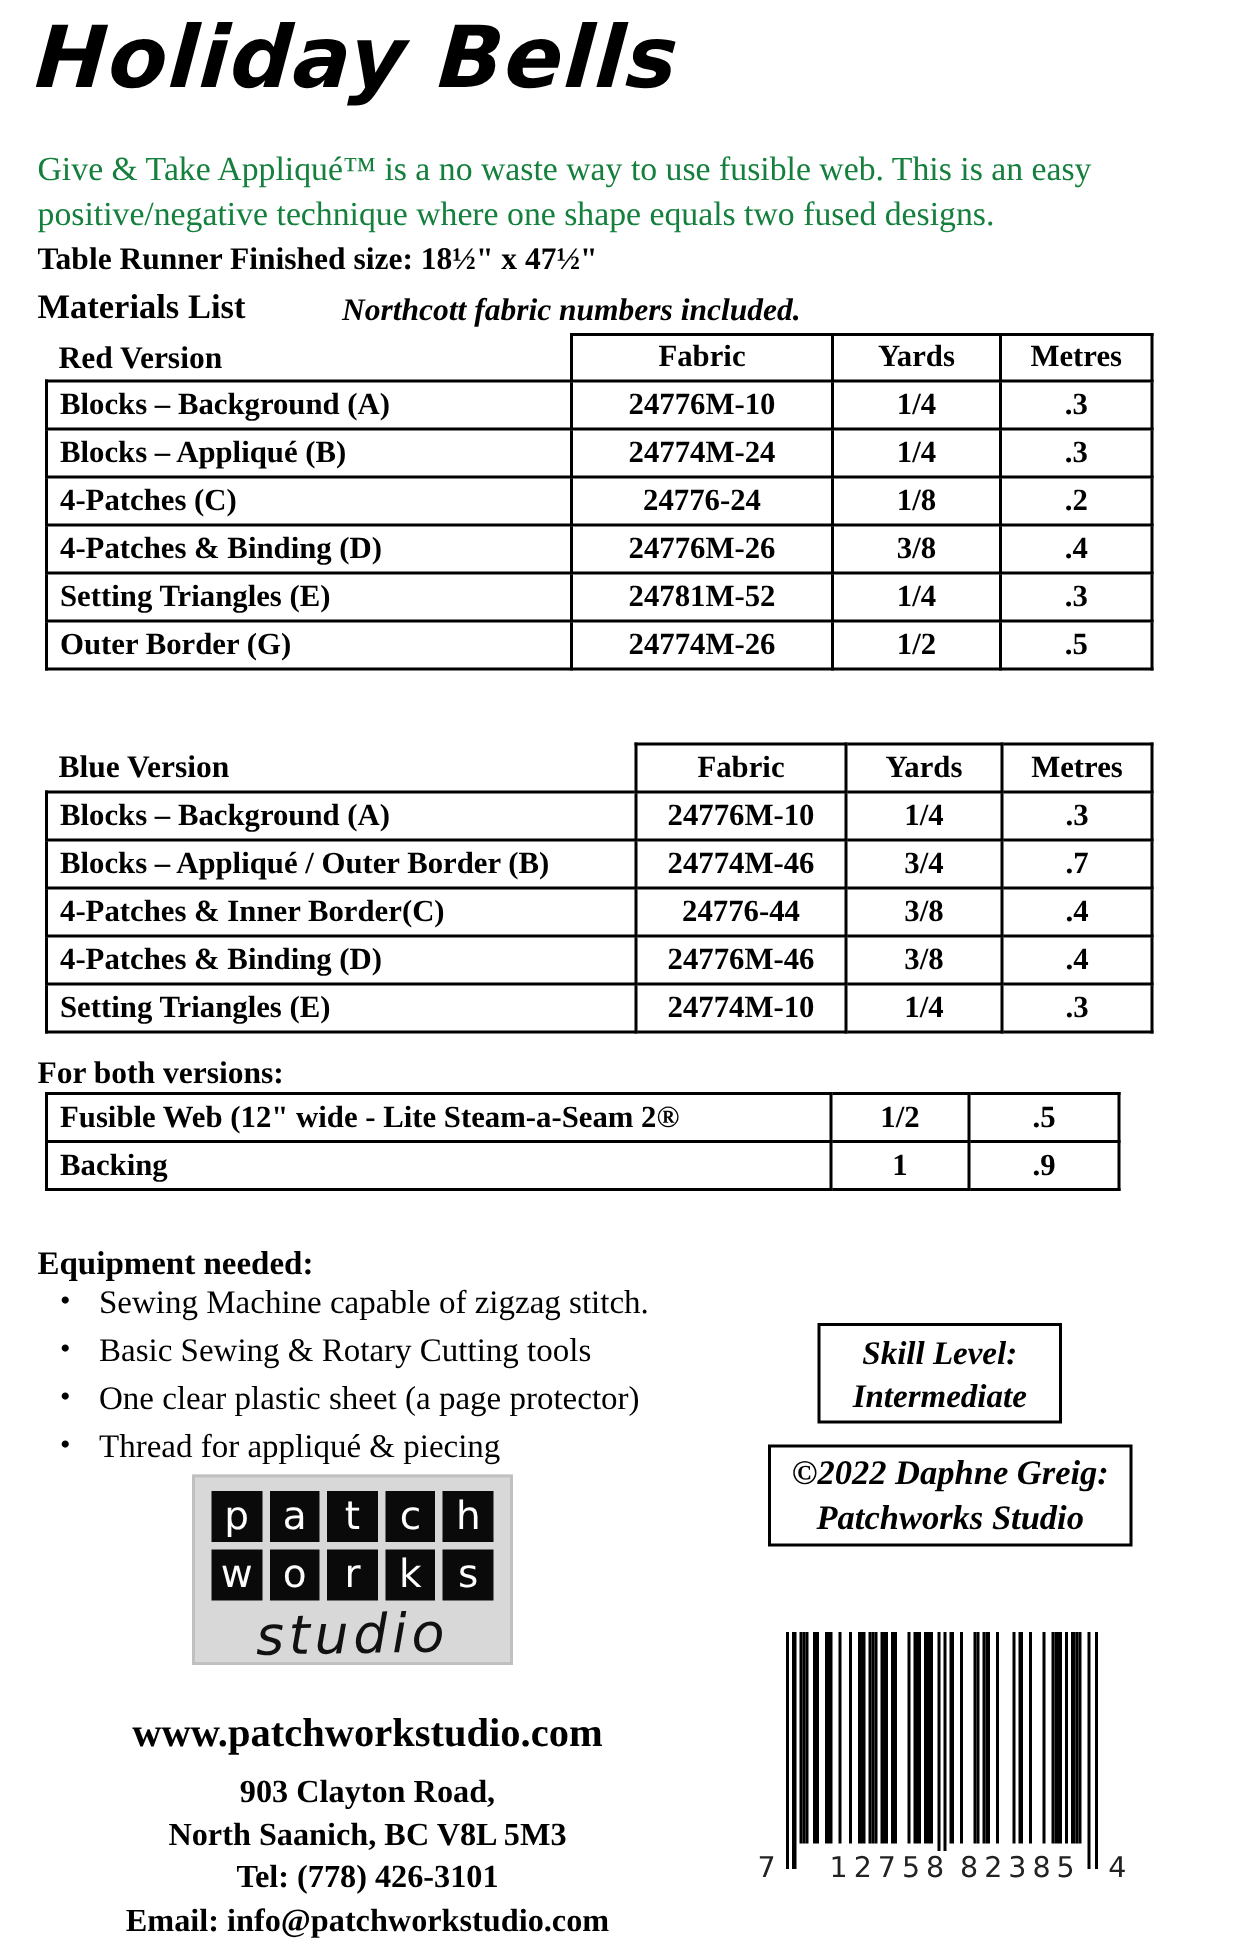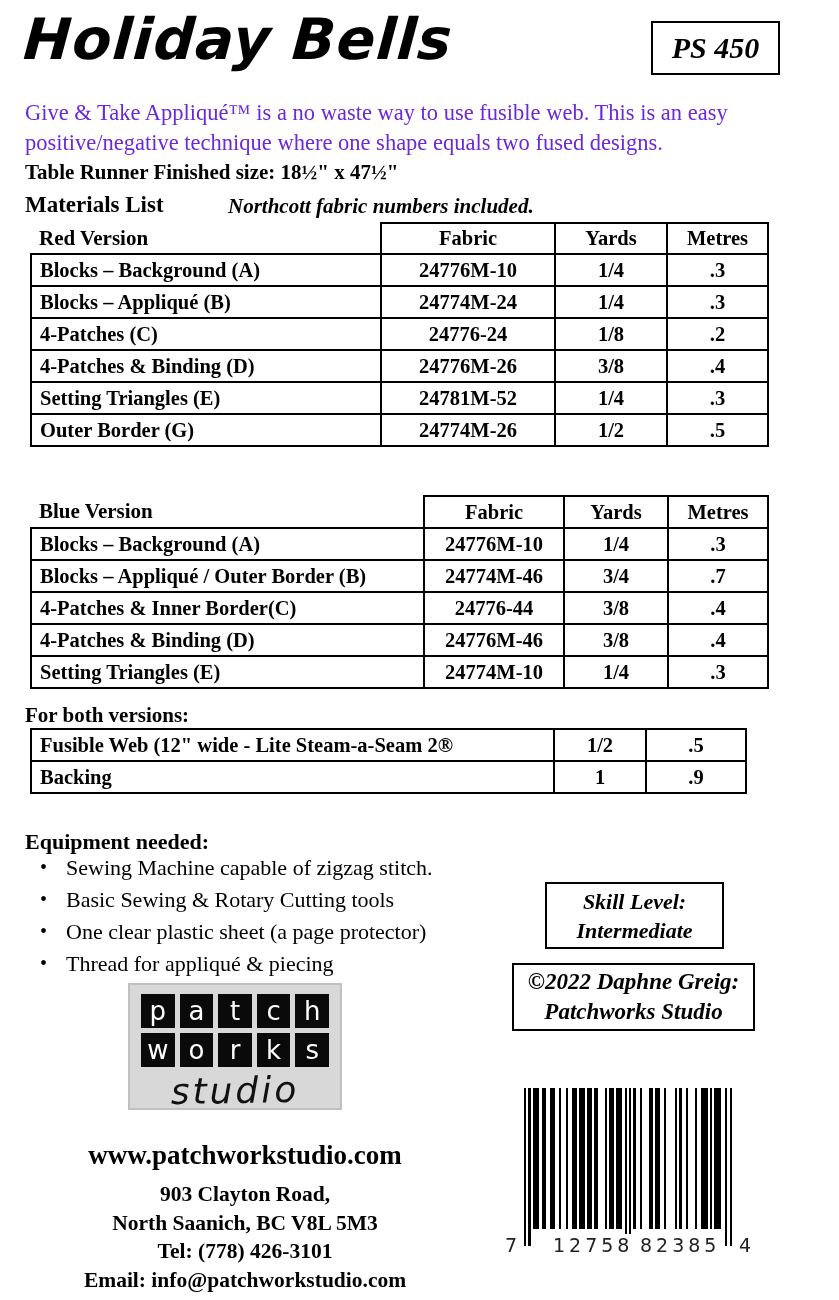--- a/index.html
+++ b/index.html
@@ -15,21 +15,21 @@
     font-size:57px; font-weight:bold; font-style:italic;
     letter-spacing:1px; transform:skewX(-4deg); white-space:nowrap;
   }
   .ps-box {
     position:absolute; left:651px; top:21px; width:129px; height:54px;
     border:2.5px solid #000; display:flex; align-items:center; justify-content:center;
     font-size:30px; font-weight:bold; font-style:italic;
   }
   .intro {
     position:absolute; left:25px; top:98px; width:755px;
-    font-size:22.5px; line-height:29.5px; color:#6d28d9;
+    font-size:22.5px; line-height:29.5px; color:#15803d;
   }
   .finished { position:absolute; left:25px; top:160px; font-size:21px; font-weight:bold; }
   .mat-head { position:absolute; left:25px; top:192px; width:600px; height:28px;font-family:Liberation Serif, serif; }
   .mat-head .ml { position:absolute; left:0; top:0; font-size:23px; font-weight:bold; }
   .mat-head .note { position:absolute; left:203px; top:2px; font-size:21px; font-weight:bold; font-style:italic; }
   
   table.mat { position:absolute; border-collapse:collapse; table-layout:fixed; }
   table.mat td, table.mat th { border:2px solid #000; font-size:20.5px; font-weight:bold; padding:0 6px; text-align:center; vertical-align:middle; }
   table.mat th.version, table.mat td.item { text-align:left; padding-left:8px; }
   table.mat th.version { border:none; font-size:21px; }
@@ -39,21 +39,21 @@
   #both-table { left:30px; top:728px; width:715px; }
   .both-head { position:absolute; left:25px; top:703px; font-size:21px; font-weight:bold; }
   
   .equip-head { position:absolute; left:25px; top:829px; font-size:22px; font-weight:bold; }
   .equip-list { position:absolute; left:40px; top:856px; list-style:none; width:430px; }
   .equip-list li { font-size:22px; line-height:23px; margin-bottom:9px; display:flex; }
   .equip-list li:last-child { margin-top:3px; }
   .equip-list .bullet { width:26px; font-size:20px; flex:0 0 26px; }
   
   .skill-box {
-    position:absolute; left:545px; top:882px; width:179px; height:67px;
+    position:absolute; left:545px; top:882px; width:163px; height:67px;
     border:2.5px solid #000; display:flex; flex-direction:column; align-items:center; justify-content:center;
     font-size:22px; font-weight:bold; font-style:italic; line-height:29px;
   }
   .copy-box {
     position:absolute; left:512px; top:963px; width:243px; height:68px;
     border:2.5px solid #000; display:flex; flex-direction:column; align-items:center; justify-content:center;
     font-size:23px; font-weight:bold; font-style:italic; line-height:30px;
   }
   
   .logo {
@@ -87,23 +87,20 @@
   .bc-d.d-g2    { left:113px; top:8px; background:#fff; padding:0 3px; letter-spacing:4px; }
   .bc-d.d-right { right:-18px; top:8px; }
 </style>
 </head>
 <body>
 
 <div class="page">
 
   <div class="title">Holiday Bells</div>
 
-  <div class="ps-box">
-    <span>PS 450</span>
-  </div>
 
   <div class="intro">Give &amp; Take Appliqué™ is a no waste way to use fusible web. This is an easy positive/negative technique where one shape equals two fused designs.</div>
 
   <div class="finished">Table Runner Finished size: 18½" x 47½"</div>
 
   <div class="mat-head">
     <span class="ml">Materials List</span>
     <span class="note">Northcott fabric numbers included.</span>
   </div>
 

